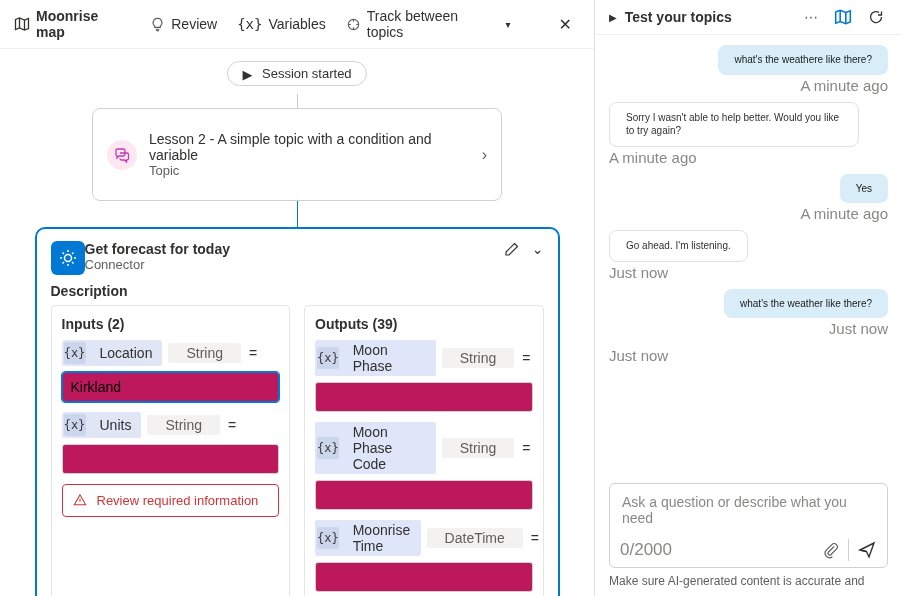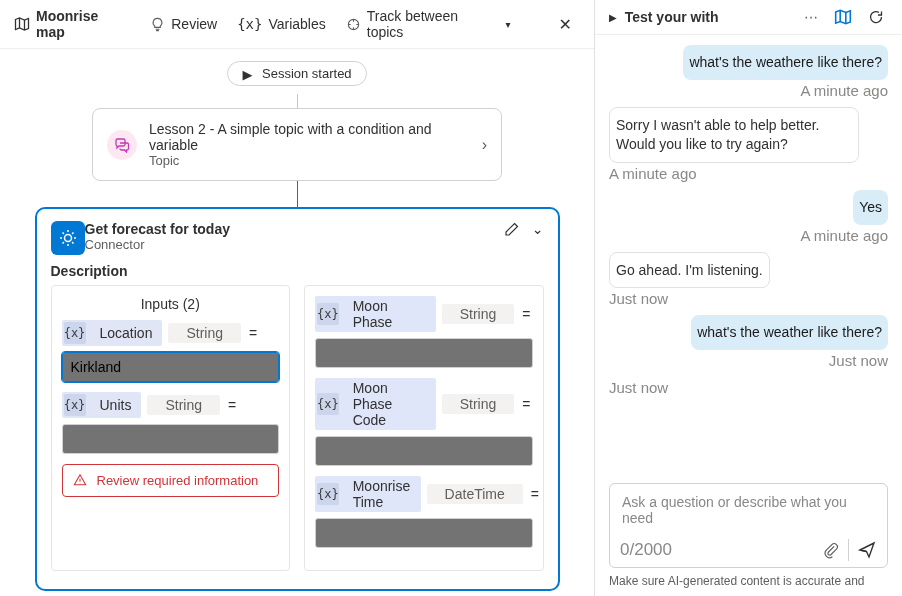--- a/index.html
+++ b/index.html
@@ -66,21 +66,21 @@
   .session-pill .tri { display:inline-block; transform: translateY(1px); margin-right:6px;}
   .vconnector { width: 1px; height: 14px; background: #c7c7c7; margin: 0 auto; }
   .vconnector.blue { background:#0078d4; height:26px;}
   
   .lesson-card {
     width: 410px;
     margin: 0 auto;
     border: 1px solid #d1d1d1;
     border-radius: 8px;
     background: #fff;
-    padding: 12px 14px;
+    padding: 22px 14px;
     display: flex;
     align-items: center;
     gap: 12px;
   }
   .lesson-icon {
     width: 30px; height: 30px;
     border-radius: 50%;
     background: #fde7f3;
     display: flex; align-items:center; justify-content:center;
     color:#c239b3;
@@ -108,39 +108,39 @@
   .node-actions { margin-left:auto; display:flex; gap:12px; color:#323130;}
   .node-actions span{ cursor:pointer;}
   .section-label { font-weight:600; margin:4px 0 6px 0;}
   .desc-box {
     border:1px solid #d1d1d1; border-radius:4px;
     padding:8px 10px; color:#323130; background:#fff;
     margin-bottom:10px;
   }
   .io-row { display:flex; gap:14px; }
   .io-col { flex:1; border:1px solid #e5e5e5; border-radius:4px; padding:10px 10px 12px 10px; min-width:0;}
-  .io-head { font-weight:400; margin-bottom:8px;text-align:center; }
+  .io-head { font-weight:700; margin-bottom:8px; }
   .param-line { display:flex; align-items:center; gap:6px; margin-bottom:6px;}
   .var-chip {
     display:inline-flex; align-items:center; gap:6px;
     background:#e1e6f7; border-radius:2px; padding:2px 2px;
   }
   .var-chip.output { background:#dfe6fa;}
   .var-badge {
     background:#cbd5ec; border-radius:2px; width:22px; height:22px;
     display:inline-flex; align-items:center; justify-content:center;
     font-family: monospace; font-size:12px; color:#3b3a39;
   }
   .var-label { padding:0 8px; }
   .type-chip { background:#f3f2f1; color:#605e5c; padding:2px 18px; border-radius:2px;}
   .eqsign { color:#323130; padding:0 2px;}
   .val-input {
     width:100%; border:1px solid #d1d1d1; border-radius:3px;
     padding:6px 8px; font-size:14px; margin-bottom:10px;
-    background:#737373; font-family:inherit;
+    background:#be185d; font-family:inherit;
   }
   .val-input.focused { border-color:#0078d4; outline:1px solid #0078d4;}
   .error-box {
     border:1px solid #d13438; border-radius:4px; color:#d13438;
     padding:8px 10px; display:flex; gap:10px; align-items:flex-start;
     font-size:13px;
   }
   
   .chat-header {
     display:flex; align-items:center; gap:8px;
@@ -150,21 +150,21 @@
   .chat-header .title { font-weight:600; flex:1;}
   .chat-header .hicon { cursor:pointer; color:#605e5c; padding:0 4px;}
   .chat-body {
     flex:1; overflow:auto; padding:10px 14px 4px 14px;
     display:flex; flex-direction:column; gap:2px;
   }
   .msg-row { display:flex; flex-direction:column; margin-bottom:6px;}
   .msg-row.user { align-items:flex-end;}
   .msg-row.bot { align-items:flex-start;}
   .bubble {
-    max-width: 250px; border-radius:8px; padding:8px 6px; font-size:14px; line-height:1.35;
+    max-width: 250px; border-radius:8px; padding:8px 16px; font-size:10px; line-height:1.35;
   }
   .bubble.user { background:#d9edf9; color:#1b1a19;}
   .bubble.bot  { background:#fff; border:1px solid #e1e1e1; color:#323130;}
   .timestamp { font-size:15px; color:#8a8886; margin-top:2px;}
   .msg-row.user .timestamp { align-self:flex-end;}
   .msg-row.bot  .timestamp { align-self:flex-start;}
   .chat-input-wrap { padding:8px 14px 4px 14px;}
   .chat-input {
     border:1px solid #d1d1d1; border-radius:6px; padding:8px 10px 6px 10px;
   }
@@ -301,20 +301,21 @@
               <svg width="14" height="14" viewBox="0 0 16 16" fill="none" stroke="#d13438" stroke-width="1.2">
                   <path d="M8 2 1.5 13.5h13Z"></path>
                   <path d="M8 6.5v3.5M8 11.8v.2"></path>
                 </svg>
             </span>
             <span>Review required information</span>
           </div>
         </div>
 
         <div class="io-col">
+          <div class="io-head">Outputs (39)</div>
 
           <div class="param-line">
             <span class="var-chip output">
               <span class="var-badge">{x}</span>
               <span class="var-label">Moon Phase</span>
             </span>
             <span class="type-chip">String</span>
             <span class="eqsign">=</span>
           </div>
           <input class="val-input" style="">
@@ -342,21 +343,21 @@
           
         </div>
       </div>
     </div>
   </div>
 </div>
 
 <div class="right-panel">
   <div class="chat-header">
     <span class="tri">▶</span>
-    <span class="title">Test your with</span>
+    <span class="title">Test your topics</span>
     <span class="hicon">⋯</span>
     <span class="hicon" style="color:#0078d4;">
       <svg width="18" height="18" viewBox="0 0 16 16" fill="none" stroke="#0078d4" stroke-width="1.4">
           <path d="M1.5 3.5 5.5 2 10.5 4 14.5 2.5V12.5L10.5 14 5.5 12 1.5 13.5Z"></path>
           <path d="M5.5 2V12M10.5 4V14"></path>
         </svg>
     </span>
     <span class="hicon">
       <svg width="16" height="16" viewBox="0 0 16 16" fill="none" stroke="#323130" stroke-width="1.3">
           <path d="M13.5 8A5.5 5.5 0 1 1 11 3.5"></path>

